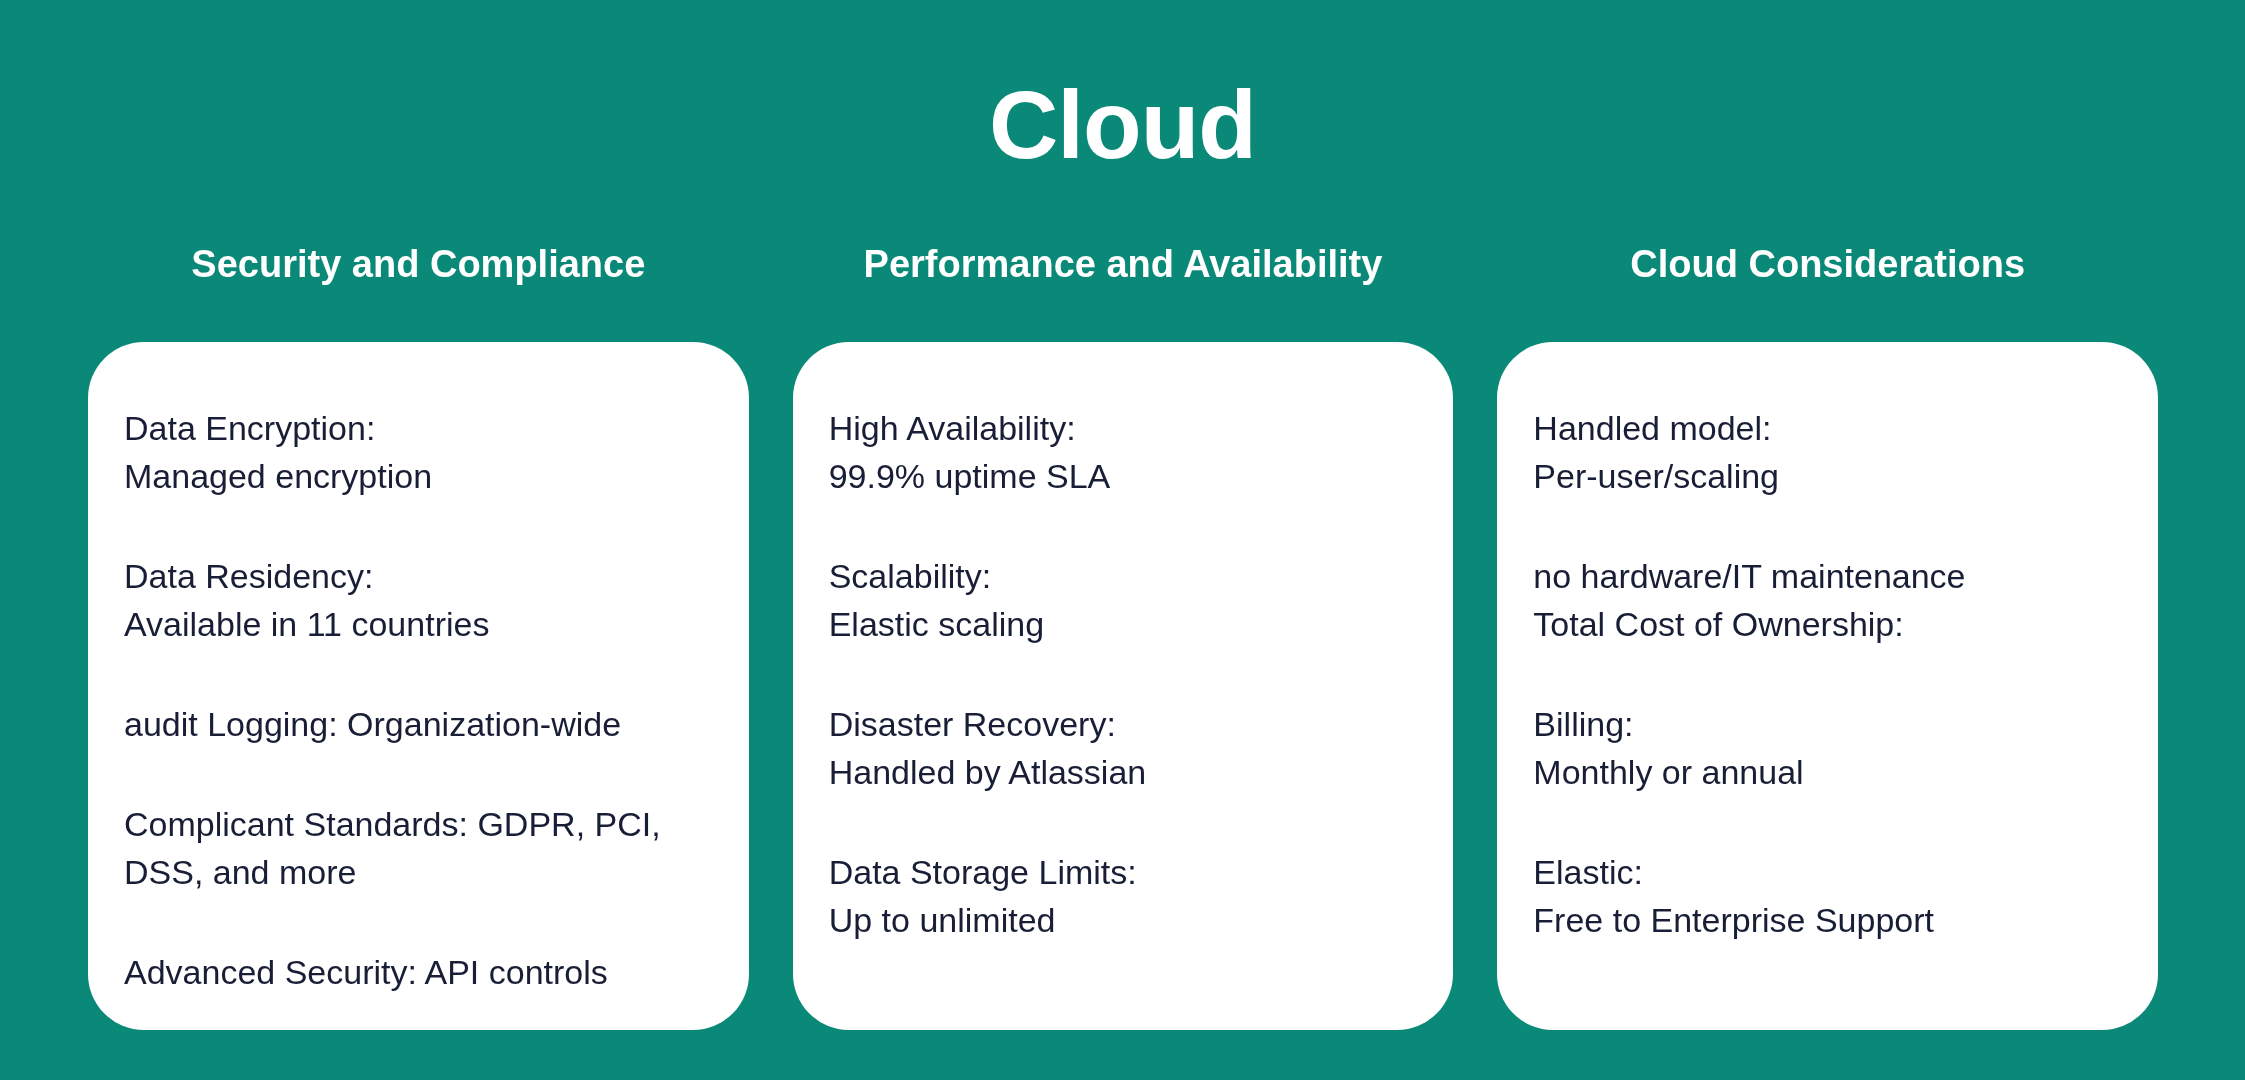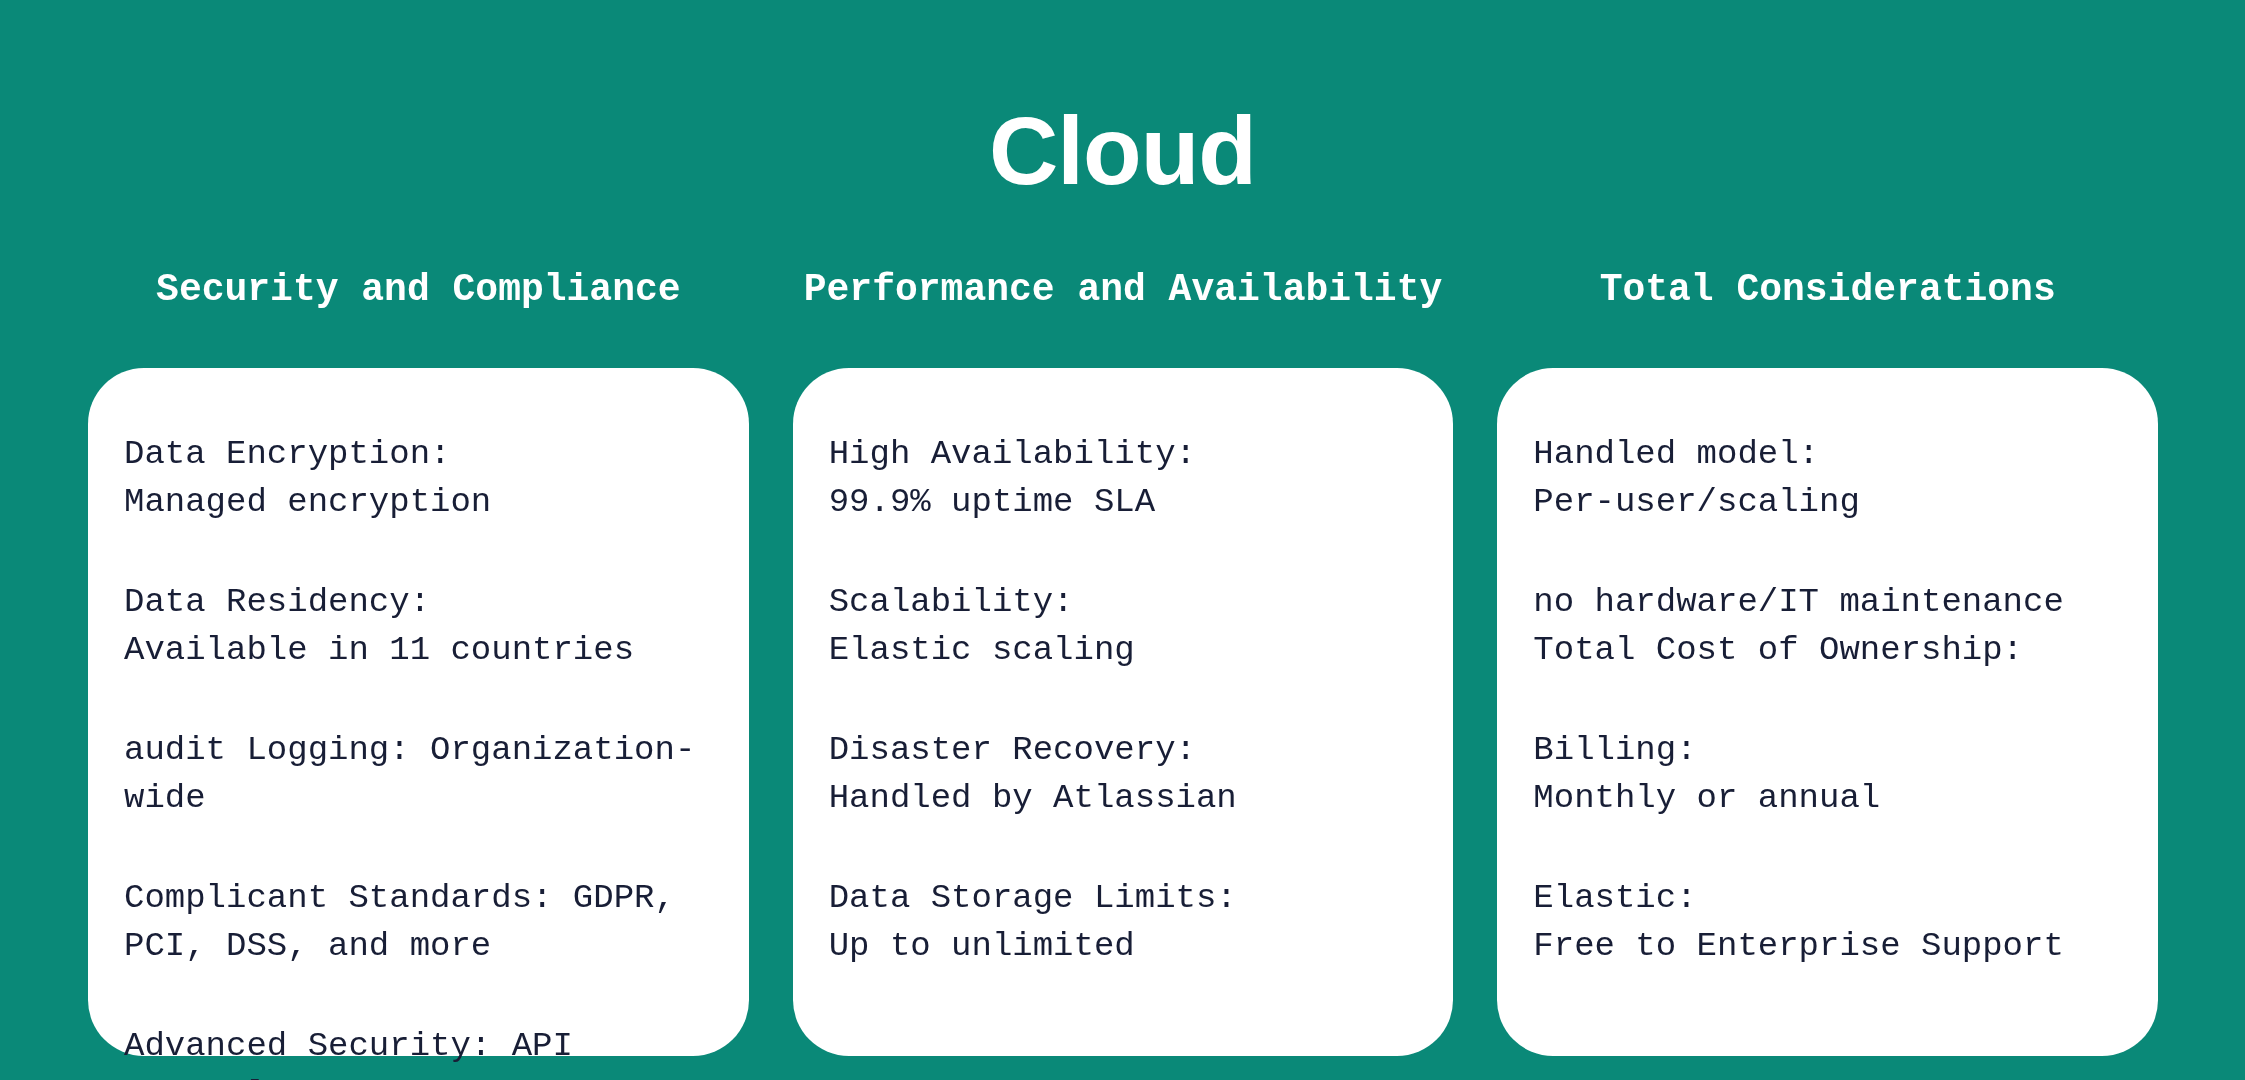--- a/index.html
+++ b/index.html
@@ -15,34 +15,33 @@
     background: var(--bg);
     font-family: "Liberation Sans", sans-serif;
     overflow: hidden;
   }
   .slide {
     position: relative;
     width: 2245px;
     height: 1080px;
   }
   .title {
-    padding-top: 96px;
+    padding-top: 70px;
     height: 110px;
     line-height: 110px;
     text-align: center;
     color: var(--heading-color);
     font-size: 96px;
     font-weight: 800;
     letter-spacing: -1px;
   }
   .columns {
     display: flex;
     gap: 44px;
     margin: 60px 87px 0 88px;
-    font-family: Liberation Mono, monospace;
   }
   .column {
     flex: 1;
     display: flex;
     flex-direction: column;
     min-width: 0;
   }
   .col-header {
     text-align: center;
     color: var(--heading-color);
@@ -109,21 +108,21 @@
             <div class="card-line">Disaster Recovery:</div>
             <div class="card-line">Handled by Atlassian</div>
           </div>
           <div class="card-item">
             <div class="card-line">Data Storage Limits:</div>
             <div class="card-line">Up to unlimited</div>
           </div>
         </div>
       </div>
       <div class="column">
-        <div class="col-header">Total Considerations</div>
+        <div class="col-header">Cloud Considerations</div>
         <div class="card">
           <div class="card-item">
             <div class="card-line">Handled model:</div>
             <div class="card-line">Per-user/scaling</div>
           </div>
           <div class="card-item">
             <div class="card-line">no hardware/IT maintenance</div>
             <div class="card-line">Total Cost of Ownership:</div>
           </div>
           <div class="card-item">

